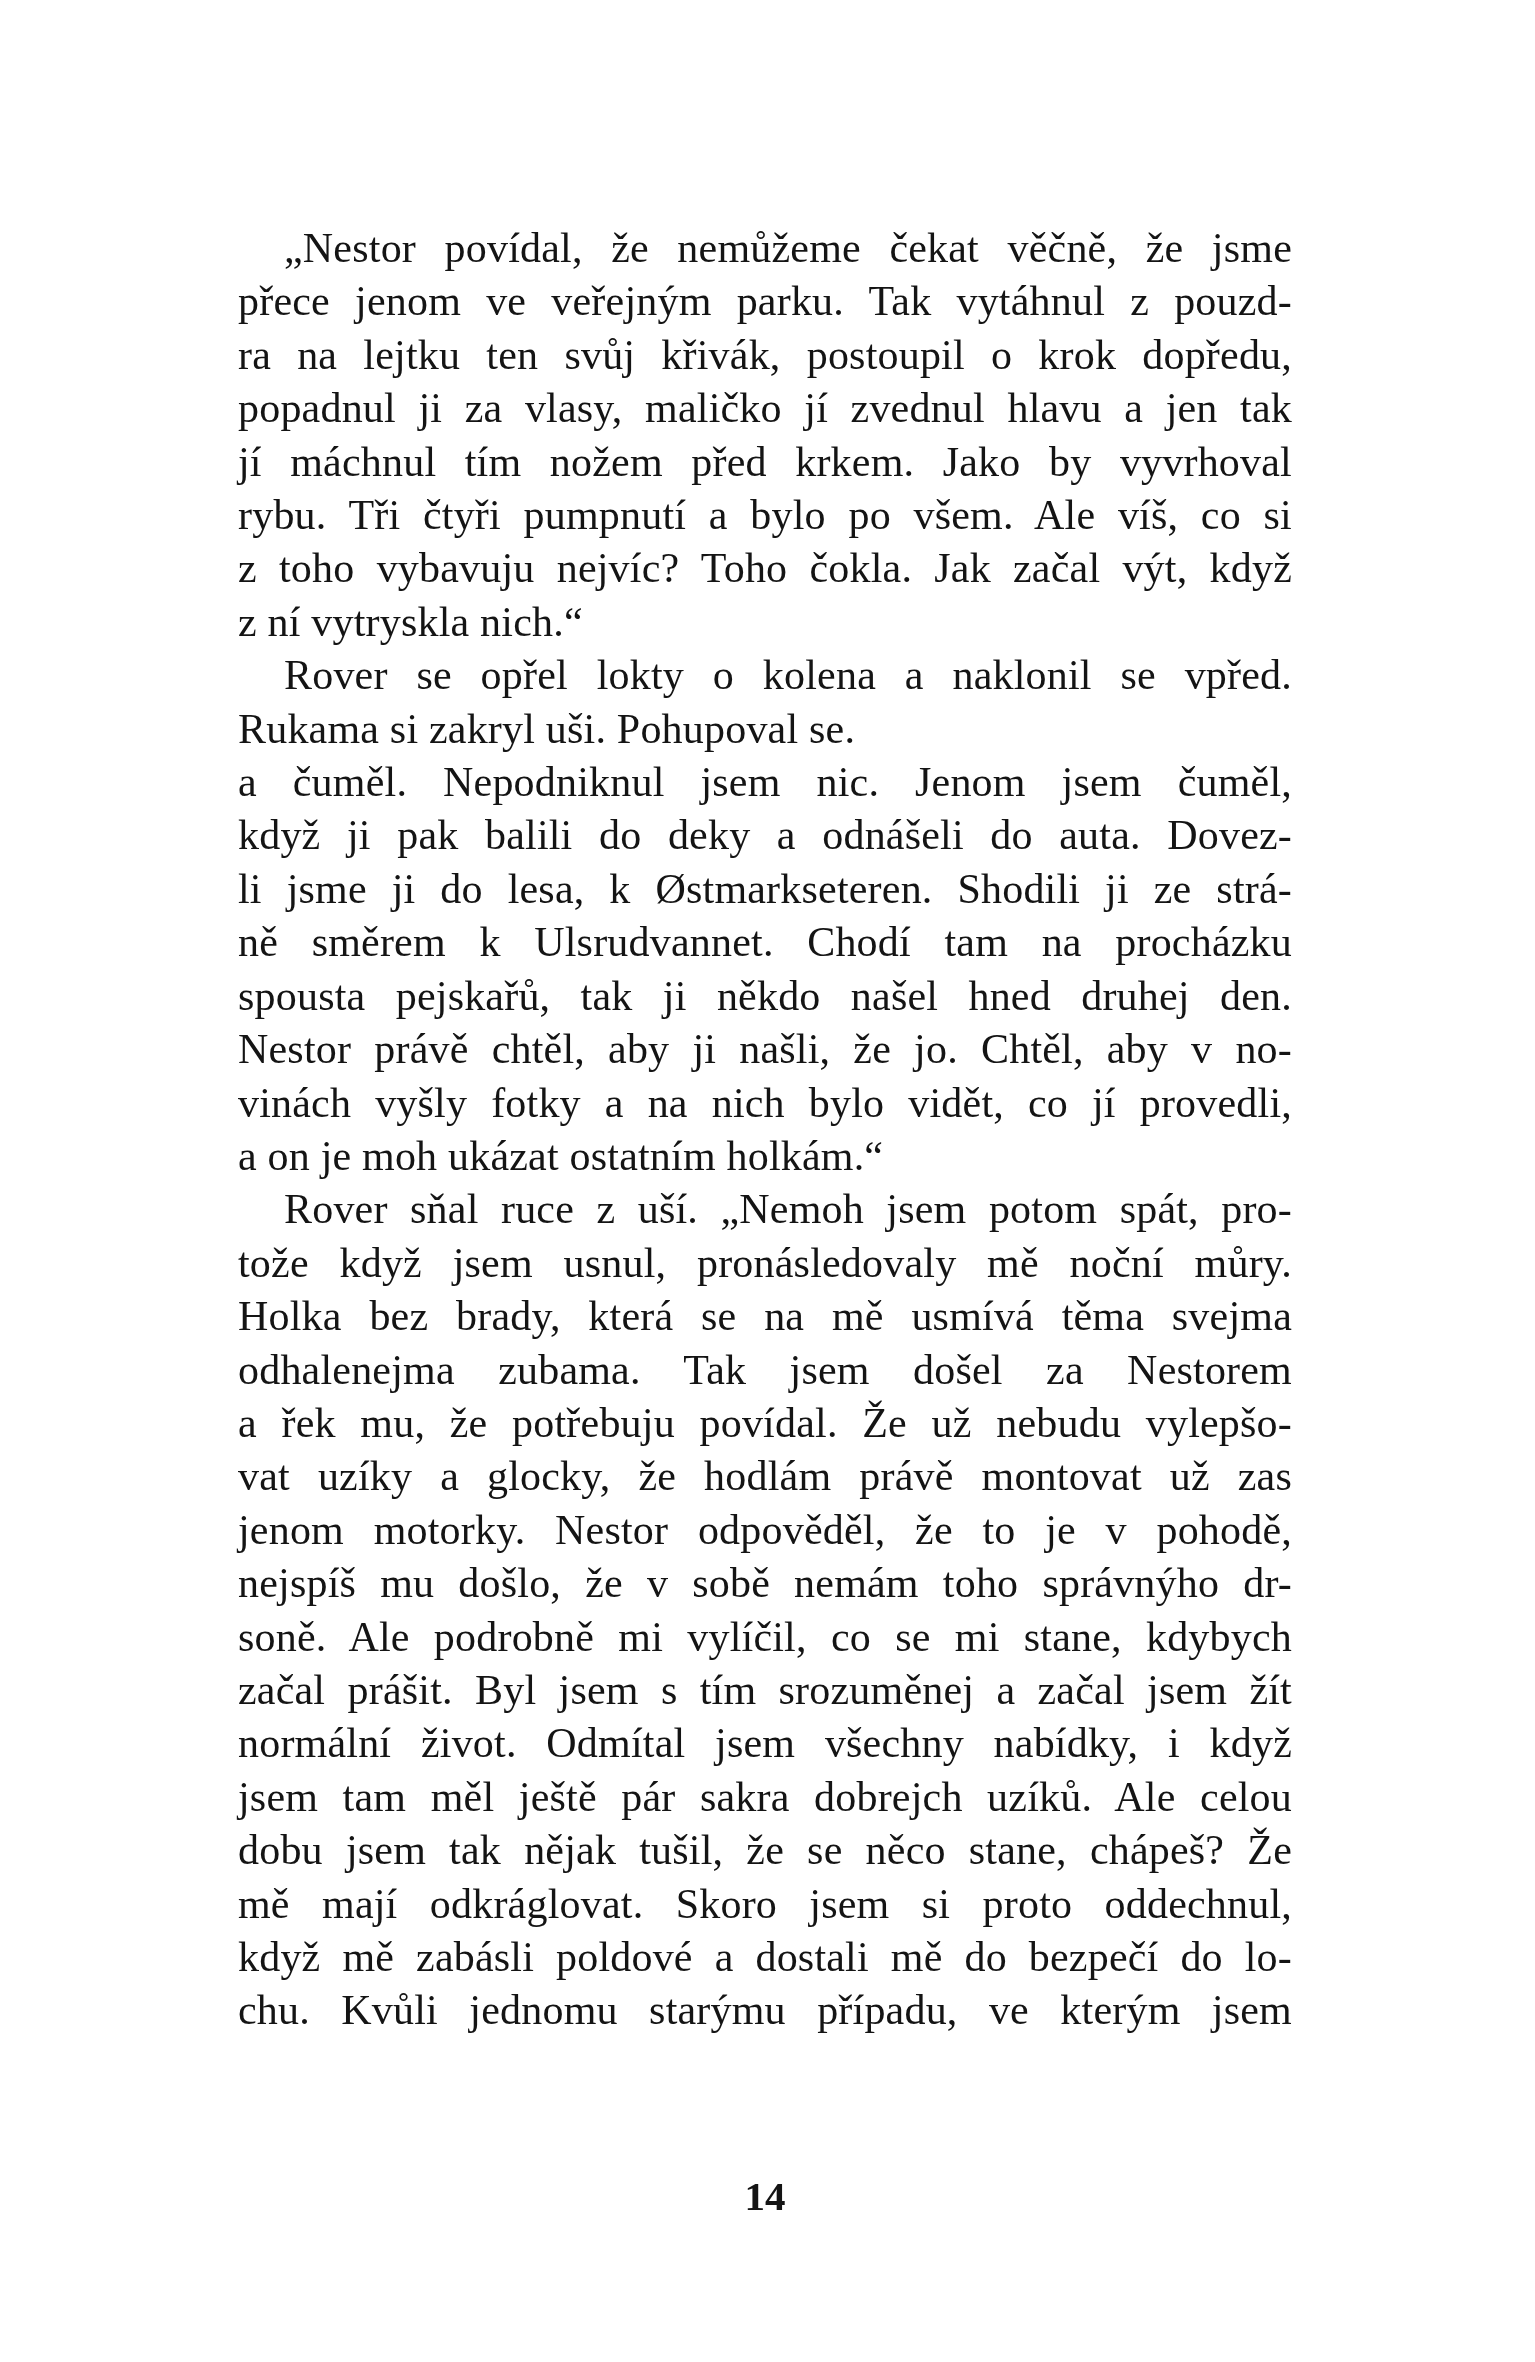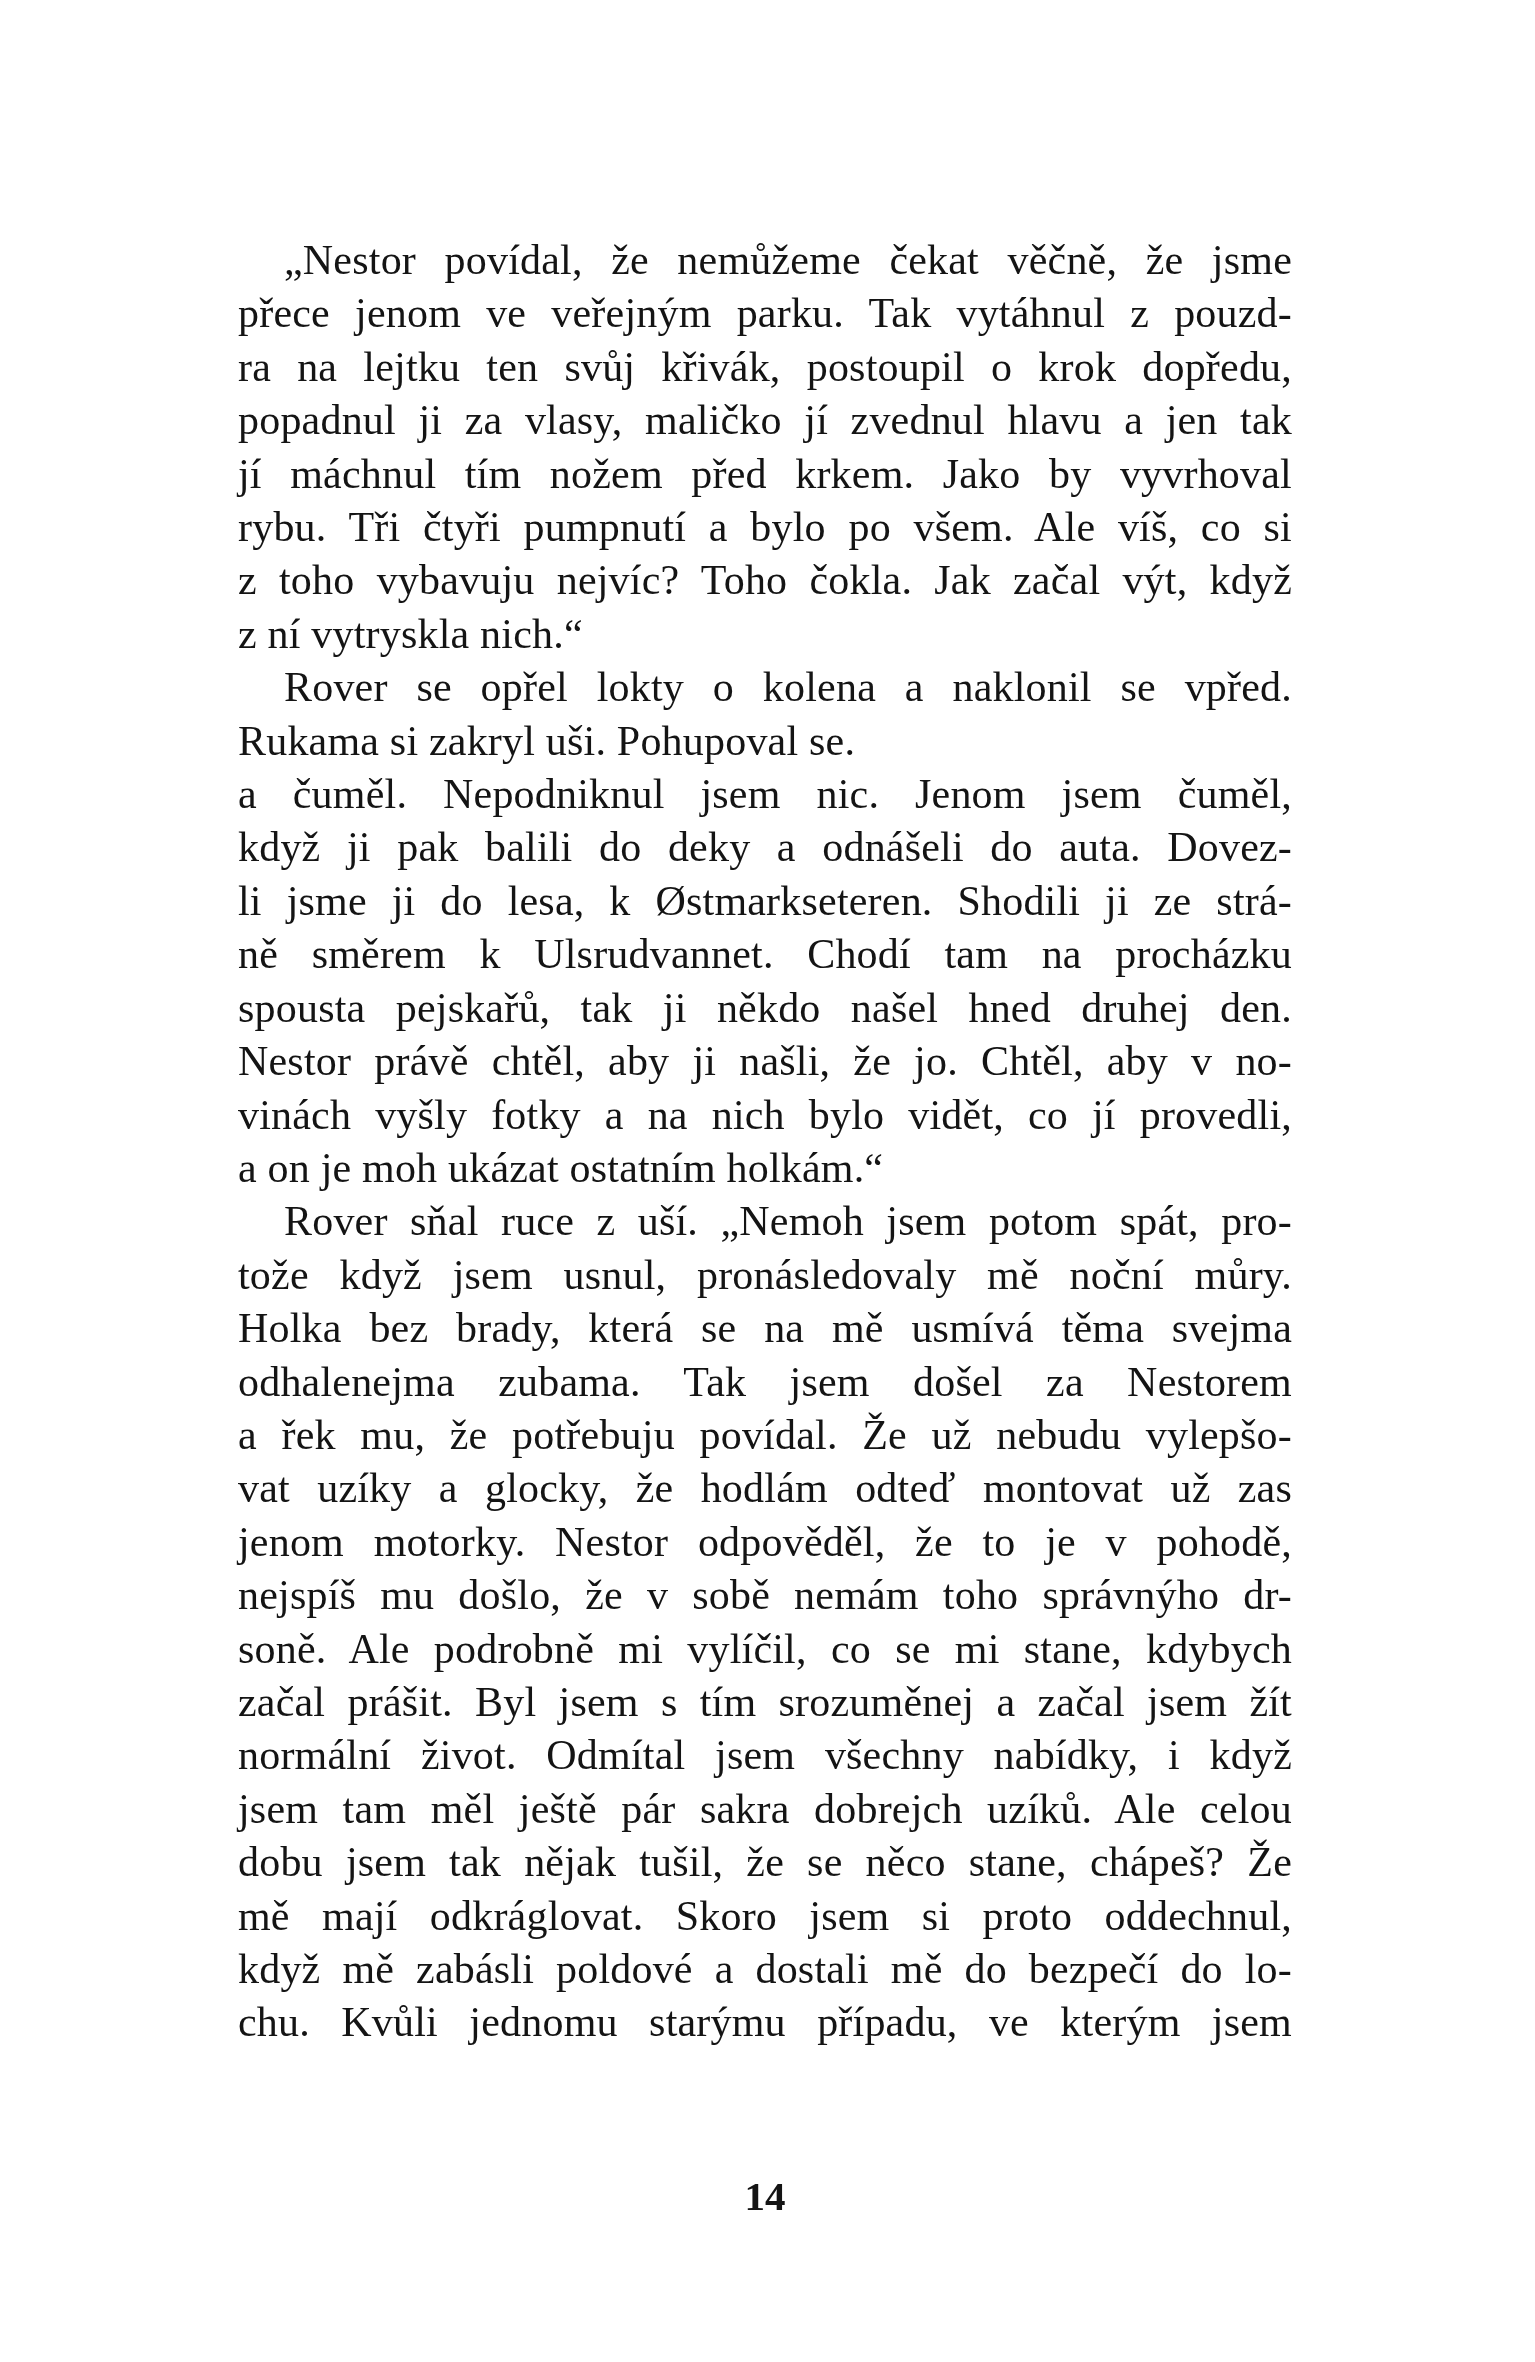--- a/index.html
+++ b/index.html
@@ -15,21 +15,21 @@
     font-family: "Liberation Serif", serif;
   }
   .book-page {
     position: absolute;
     inset: 0;
     background: #ffffff;
   }
   .text-block {
     position: absolute;
     left: 238px;
-    top: 234px;
+    top: 222px;
     width: 1054px;
     font-size: 42px;
     line-height: 53.4px;
     color: #141414;
     letter-spacing: 0.2px;
   }
   .line {
     text-align: justify;
     text-align-last: justify;
     white-space: normal;
@@ -73,21 +73,21 @@
       <div class="line">ně směrem k Ulsrudvannet. Chodí tam na procházku</div>
       <div class="line">spousta pejskařů, tak ji někdo našel hned druhej den.</div>
       <div class="line">Nestor právě chtěl, aby ji našli, že jo. Chtěl, aby v no-</div>
       <div class="line">vinách vyšly fotky a na nich bylo vidět, co jí provedli,</div>
       <div class="line para-end">a on je moh ukázat ostatním holkám.“</div>
       <div class="line indent">Rover sňal ruce z uší. „Nemoh jsem potom spát, pro-</div>
       <div class="line">tože když jsem usnul, pronásledovaly mě noční můry.</div>
       <div class="line">Holka bez brady, která se na mě usmívá těma svejma</div>
       <div class="line">odhalenejma zubama. Tak jsem došel za Nestorem</div>
       <div class="line">a řek mu, že potřebuju povídal. Že už nebudu vylepšo-</div>
-      <div class="line">vat uzíky a glocky, že hodlám odteď montovat už zas</div>
+      <div class="line">vat uzíky a glocky, že hodlám právě montovat už zas</div>
       <div class="line">jenom motorky. Nestor odpověděl, že to je v pohodě,</div>
       <div class="line">nejspíš mu došlo, že v sobě nemám toho správnýho dr-</div>
       <div class="line">soně. Ale podrobně mi vylíčil, co se mi stane, kdybych</div>
       <div class="line">začal prášit. Byl jsem s tím srozuměnej a začal jsem žít</div>
       <div class="line">normální život. Odmítal jsem všechny nabídky, i když</div>
       <div class="line">jsem tam měl ještě pár sakra dobrejch uzíků. Ale celou</div>
       <div class="line">dobu jsem tak nějak tušil, že se něco stane, chápeš? Že</div>
       <div class="line">mě mají odkráglovat. Skoro jsem si proto oddechnul,</div>
       <div class="line">když mě zabásli poldové a dostali mě do bezpečí do lo-</div>
       <div class="line">chu. Kvůli jednomu starýmu případu, ve kterým jsem</div>

